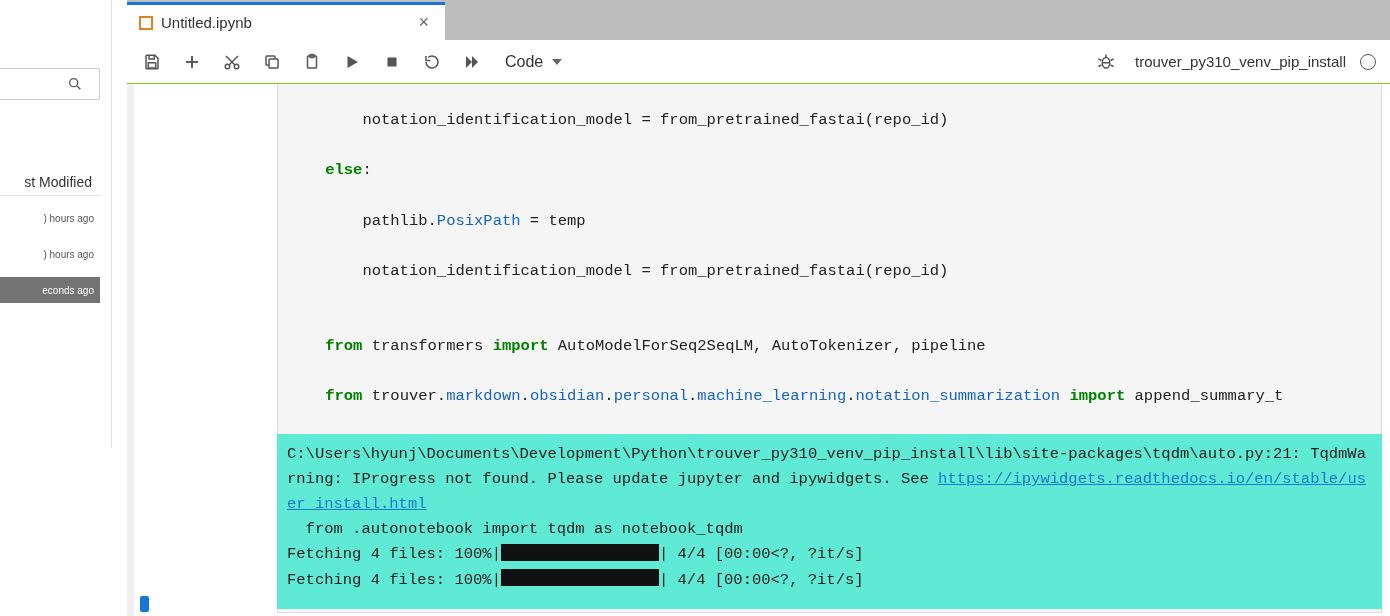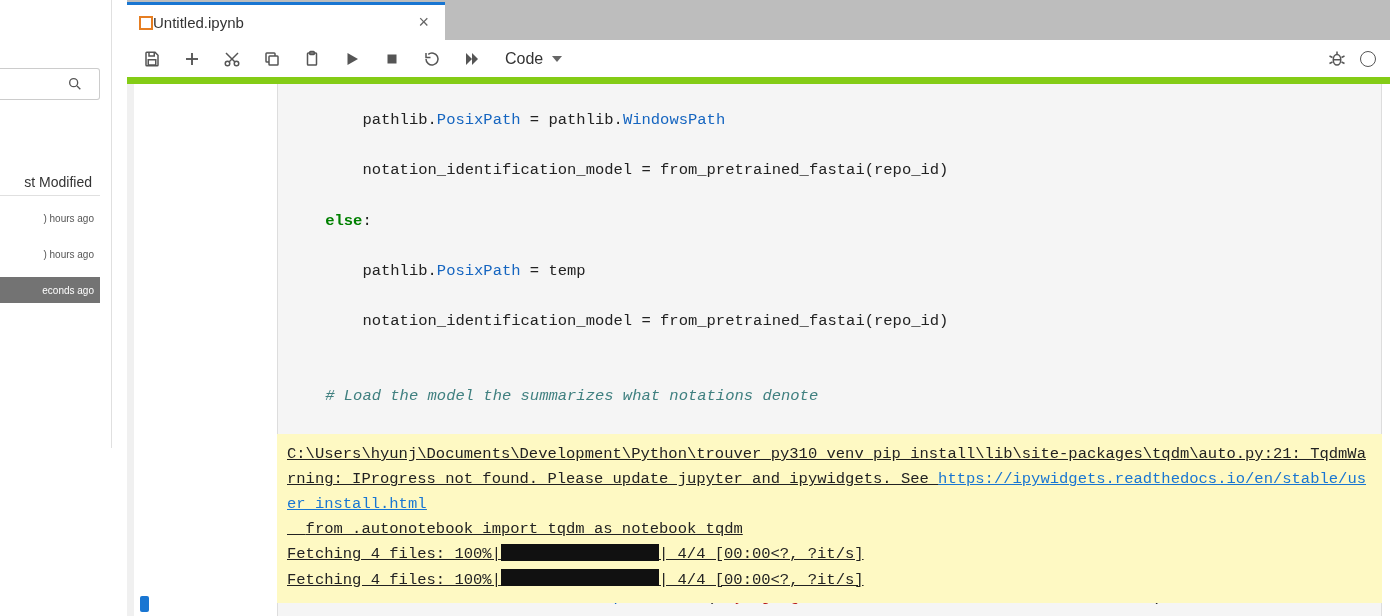--- a/index.html
+++ b/index.html
@@ -85,42 +85,42 @@
   height: 38px;
   width: 318px;
   display: flex;
   align-items: center;
   padding: 0 12px;
   border-top: 3px solid #1976d2;
   font-size: 15px;
   color: #333;
   justify-content: space-between;
 }
-.tab-title { display: flex; align-items: center; }
+.tab-title { display: flex; align-items: center; gap: 8px; }
 .tab-icon {
   width: 14px; height: 14px;
   border: 2px solid #e67e22;
   display: inline-block;
 }
 .tab-close {
   font-size: 18px;
   color: #666;
   cursor: pointer;
   padding: 0 4px;
 }
 
 
 .toolbar {
   position: absolute;
   left: 127px;
   top: 40px;
   right: 0;
   height: 44px;
   background: #fff;
-  border-bottom: 7px solid #84cc16;
+  border-bottom: 1px solid #84cc16;
   display: flex;
   align-items: center;
   padding: 0 14px;
   gap: 18px;
 }
 .toolbar-spacer { flex: 1; }
 .toolbar-btn { 
   width: 22px; height: 22px; 
   display: flex; align-items: center; justify-content: center;
   color: #555;
@@ -199,28 +199,27 @@
 .tk-kw { color: #008000; font-weight: bold; }
 .tk-attr { color: #1565c0; }
 .tk-str { color: #b71c1c; }
 .tk-cmt { color: #408080; font-style: italic; }
 .tk-plain { color: #222; }
 
 .cell-output {
   position: absolute;
   left: 150px;
   right: 8px;
-  background: #fef9c3;
-  padding: 8px 10px 10px 10px;
+  background: #5eead4;
+  padding: 8px 10px 16px 10px;
   line-height: 1.62;
   font-family: Consolas, "Courier New", monospace;
   color: #222;
   white-space: pre-wrap;
   word-break: break-all;
-  text-decoration: underline;
 }
 .out-link { color: #1976d2; text-decoration: underline; }
 .progress-block {
   display: inline-block;
   background: #111;
   width: 158px;
   height: 17px;
   vertical-align: middle;
   position: relative;
   top: -2px;
@@ -334,36 +333,35 @@
     <svg class="bug-icon" viewBox="0 0 24 24" fill="none" stroke="currentColor" stroke-width="2">
         <ellipse cx="12" cy="13" rx="5" ry="7"></ellipse>
         <line x1="12" y1="6" x2="12" y2="2"></line>
         <line x1="6" y1="10" x2="2" y2="8"></line>
         <line x1="18" y1="10" x2="22" y2="8"></line>
         <line x1="6" y1="16" x2="2" y2="18"></line>
         <line x1="18" y1="16" x2="22" y2="18"></line>
         <line x1="7" y1="13" x2="17" y2="13"></line>
       </svg>
   </div>
+  <span class="kernel-name">trouver_py310_venv_pip_install</span>
   <div style="position:relative; width:10px; height:22px;">
     <span class="kernel-status-circle"></span>
   </div>
 </div>
 
 <div class="notebook-area">
   <div class="notebook-scroll-edge"></div>
 
   <div class="cell-input">
-<div class="code-line"><span class="tk-plain">        pathlib.</span><span class="tk-attr">PosixPath</span><span class="tk-plain"> = pathlib.</span><span class="tk-attr">WindowsPath</span></div>
 <div class="code-line"><span class="tk-plain">        notation_identification_model = from_pretrained_fastai(repo_id)</span></div>
 <div class="code-line"><span class="tk-plain">    </span><span class="tk-kw">else</span><span class="tk-plain">:</span></div>
 <div class="code-line"><span class="tk-plain">        pathlib.</span><span class="tk-attr">PosixPath</span><span class="tk-plain"> = temp</span></div>
 <div class="code-line"><span class="tk-plain">        notation_identification_model = from_pretrained_fastai(repo_id)</span></div>
 <div class="code-line"><span class="tk-plain"></span></div>
-<div class="code-line"><span class="tk-cmt">    # Load the model the summarizes what notations denote</span></div>
 <div class="code-line"><span class="tk-plain">    </span><span class="tk-kw">from</span><span class="tk-plain"> transformers </span><span class="tk-kw">import</span><span class="tk-plain"> AutoModelForSeq2SeqLM, AutoTokenizer, pipeline</span></div>
 <div class="code-line"><span class="tk-plain">    </span><span class="tk-kw">from</span><span class="tk-plain"> trouver.</span><span class="tk-attr">markdown</span><span class="tk-plain">.</span><span class="tk-attr">obsidian</span><span class="tk-plain">.</span><span class="tk-attr">personal</span><span class="tk-plain">.</span><span class="tk-attr">machine_learning</span><span class="tk-plain">.</span><span class="tk-attr">notation_summarization</span><span class="tk-plain"> </span><span class="tk-kw">import</span><span class="tk-plain"> append_summary_t</span></div>
 <div class="code-line"><span class="tk-plain">    model = AutoModelForSeq2SeqLM.</span><span class="tk-attr">from_pretrained</span><span class="tk-plain">(</span><span class="tk-str">'hyunjongkimmath/notation_summarizations_model'</span><span class="tk-plain">)</span></div>
 <div class="code-line"><span class="tk-plain">    tokenizer = AutoTokenizer.</span><span class="tk-attr">from_pretrained</span><span class="tk-plain">(</span><span class="tk-str">'hyunjongkimmath/notation_summarizations_model'</span><span class="tk-plain">)</span></div>
 
     
   </div>
 
   <div class="cell-output" style="top:350px"><span>C:\Users\hyunj\Documents\Development\Python\trouver_py310_venv_pip_install\lib\site-packages\tqdm\auto.py:21: TqdmWarning: IProgress not found. Please update jupyter and ipywidgets. See </span><a class="out-link">https://ipywidgets.readthedocs.io/en/stable/user_install.html</a>
 <span>  from .autonotebook import tqdm as notebook_tqdm</span>

